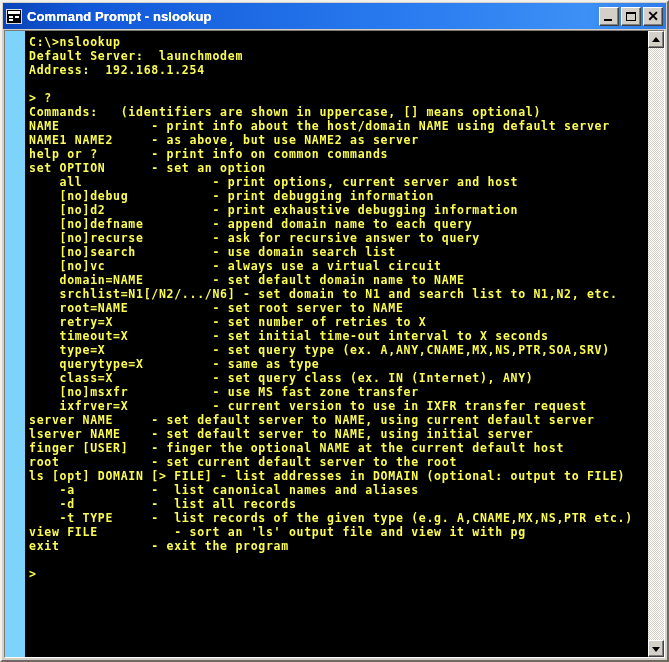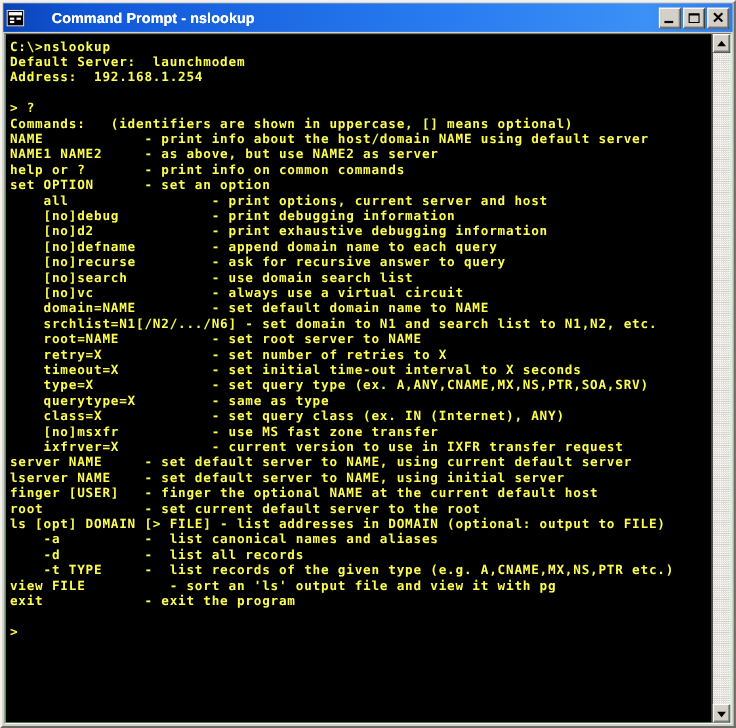--- a/index.html
+++ b/index.html
@@ -34,21 +34,20 @@
   
   #titlebar {
     height: 26px;
     min-height: 26px;
     margin: 1px 1px 0 1px;
     background: linear-gradient(to right, #0a44b8 0%, #1158d8 12%, #2a7cf0 62%, #3d90f5 88%, #2f7ce8 100%);
     display: flex;
     align-items: center;
     padding: 0 2px 0 3px;
     box-sizing: border-box;
-    gap: 20px;
   }
   #titlebar .sysicon {
     width: 16px;
     height: 15px;
     background: #000;
     border: 1px solid #dcdcdc;
     box-sizing: border-box;
     margin-right: 5px;
     position: relative;
     flex: 0 0 auto;
@@ -132,27 +131,28 @@
     font-weight: bold;
     line-height: 17px;
     text-align: center;
   }
 
   
   #clientarea {
     flex: 1 1 auto;
     margin: 1px 2px 2px 2px;
     display: flex;
-    background: #86efac;
+    background: #7dd3fc;
     border-top: 1px solid #7c7a73;
     border-left: 1px solid #7c7a73;
     border-right: 1px solid #ffffff;
     border-bottom: 1px solid #ffffff;
     box-sizing: border-box;
     overflow: hidden;
+    padding-left: 20px;
   }
 
   
   #console {
     flex: 1 1 auto;
     background: #000000;
     color: #fcfc54;
     font-family: "DejaVu Sans Mono", "Liberation Mono", monospace;
     font-size: 11.5px;
     line-height: 14px;

